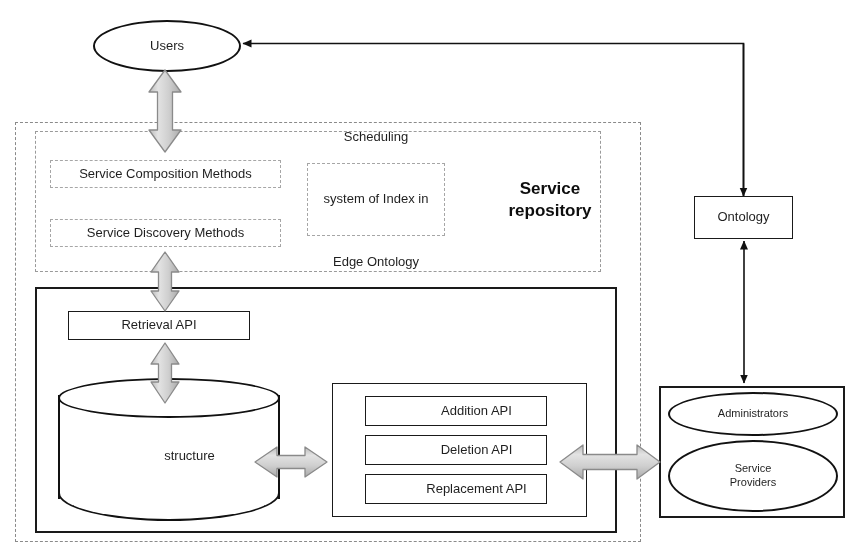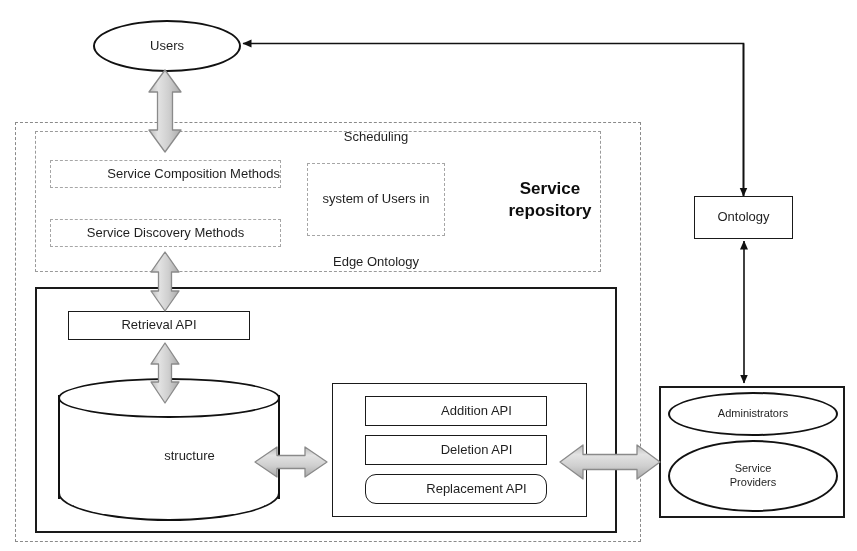--- a/index.html
+++ b/index.html
@@ -135,31 +135,31 @@
 
   <div class="abs outer-dashed z1" style="left:15px; top:122px; width:626px; height:420px;"></div>
 
   <div class="abs panel-dashed z2" style="left:35px; top:131px; width:566px; height:141px;"></div>
 
   <div class="abs lbl title-bold z3" style="left:470px; top:170px; width:160px; height:60px; flex-direction:column;">
     <span>Service</span>
     <span>repository</span>
   </div>
 
-  <div class="abs box-dashed-thin lbl z3" style="left:50px; top:160px; width:231px; height:28px;justify-content:flex-end;">
+  <div class="abs box-dashed-thin lbl z3" style="left:50px; top:160px; width:231px; height:28px;">
     <span>Service Composition Methods</span>
   </div>
 
   <div class="abs box-dashed-thin lbl z3" style="left:50px; top:219px; width:231px; height:28px;">
     <span>Service Discovery Methods</span>
   </div>
 
   <div class="abs box-dashed-thin lbl z3" style="left:307px; top:163px; width:138px; height:73px; flex-direction:column;gap:46px;">
     <span>Scheduling</span>
-    <span>system of Users in</span>
+    <span>system of Index in</span>
     <span>Edge Ontology</span>
   </div>
 
   <div class="abs box-solid z2" style="left:35px; top:287px; width:582px; height:246px;"></div>
 
 
   <div class="abs box-solid-thin lbl z3" style="left:68px; top:311px; width:182px; height:29px;">
     <span>Retrieval API</span>
   </div>
 
@@ -173,21 +173,21 @@
   </div>
 
   <div class="abs box-solid-thin z3" style="left:332px; top:383px; width:255px; height:134px;"></div>
 
   <div class="abs box-solid-thin lbl z4" style="left:365px; top:396px; width:182px; height:30px;">
     <span>Addition API</span>
   </div>
   <div class="abs box-solid-thin lbl z4" style="left:365px; top:435px; width:182px; height:30px;">
     <span>Deletion API</span>
   </div>
-  <div class="abs box-solid-thin lbl z4" style="left:365px; top:474px; width:182px; height:30px;border-radius:11px;">
+  <div class="abs box-solid-thin lbl z4" style="left:365px; top:474px; width:182px; height:30px;">
     <span>Replacement API</span>
   </div>
 
   <div class="abs ellipse lbl z3" style="left:93px; top:20px; width:148px; height:52px;">
     <span>Users</span>
   </div>
 
   <div class="abs box-solid-thin lbl z3" style="left:694px; top:196px; width:99px; height:43px;">
     <span>Ontology</span>
   </div>

